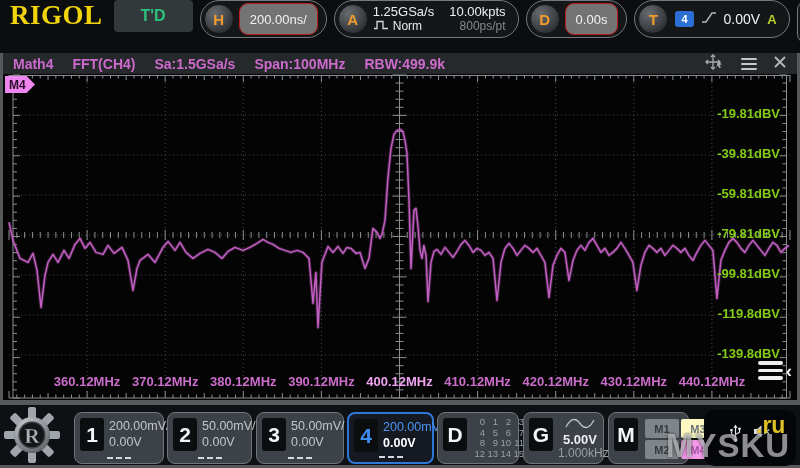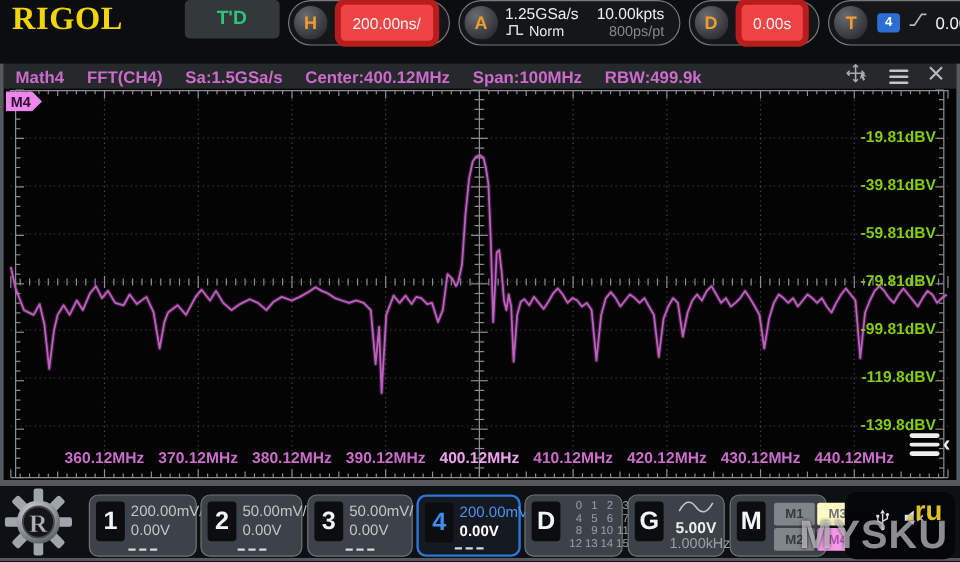--- a/index.html
+++ b/index.html
@@ -4,28 +4,28 @@
 <style>
   html,body{margin:0;padding:0;background:#000;}
   #screen{position:relative;width:800px;height:468px;background:#0b0d0f;overflow:hidden;
           font-family:"Liberation Sans",sans-serif;-webkit-font-smoothing:antialiased;}
   
   .top-bar{position:absolute;top:0;left:0;right:0;height:53px;display:flex;align-items:flex-start;
            gap:7px;padding:0 6px;box-sizing:border-box;background:#0b0d0f;}
   .logo{font-family:"Liberation Serif",serif;font-weight:700;font-size:27px;color:#f2d40c;
         letter-spacing:.5px;padding:0 4px;}
   .td-box{background:#33383b;border-radius:4px;color:#2ec27e;font-weight:700;font-size:16px;
-          padding:7px 27px;margin-left:40px;}
+          padding:7px 27px;}
   .grp{display:flex;align-items:center;gap:5px;border:1px solid #75797d;border-radius:19px;
        background:#141618;height:38px;padding:2px 8px 2px 3px;box-sizing:border-box;}
   .circ{width:28px;height:28px;border-radius:50%;flex:0 0 28px;
         background:radial-gradient(circle at 35% 30%,#686c70,#2e3236 75%);
         border:1px solid #17191b;color:#f39c2d;font-weight:700;font-size:15px;
         display:flex;align-items:center;justify-content:center;}
-  .pill{border:5px solid #b91c1c;border-radius:9px;background:#ef4444;color:#f0f2f4;
+  .pill{border:1px solid #b91c1c;border-radius:9px;background:#737373;color:#f0f2f4;
         font-size:13px;height:30px;display:flex;align-items:center;padding:0 10px;}
   .acq-col{display:flex;flex-direction:column;justify-content:center;gap:1px;line-height:1.1;}
   .acq-main{color:#eceef0;font-size:13px;}
   .acq-dim{color:#85898d;font-size:12px;}
   .acq-row{display:flex;align-items:center;gap:4px;color:#e8eaec;font-size:12px;}
   .t-badge{background:#2b6fd4;color:#fff;font-weight:700;font-size:11px;border-radius:3px;
            padding:2px 6px;}
   .t-level{color:#f0f2f4;font-size:14px;}
   .t-coup{color:#b5cf2e;font-weight:700;font-size:13px;}
   .right-cluster{margin-left:auto;display:flex;align-items:center;gap:5px;
@@ -165,21 +165,20 @@
       </div>
 
     </div>
   </div>
 
   <div class="math-bar">
     <div class="math-items" id="math-items">
         <span>Math4</span>
         <span>FFT(CH4)</span>
         <span>Sa:1.5GSa/s</span>
-        <span>Center:400.12MHz</span>
         <span>Span:100MHz</span>
         <span>RBW:499.9k</span>
       </div>
     <div class="mb-icons">
       <span>
         <svg width="20" height="16" viewBox="0 0 20 16">
           <g stroke="#a8acb0" stroke-width="1.3" fill="none">
             <path d="M8 8 H1 M8 8 H15 M8 8 V1 M8 8 V15"></path>
             <path d="M3 6 L1 8 L3 10 M13 6 L15 8 L13 10 M6 3 L8 1 L10 3 M6 13 L8 15 L10 13"></path>
           </g>

